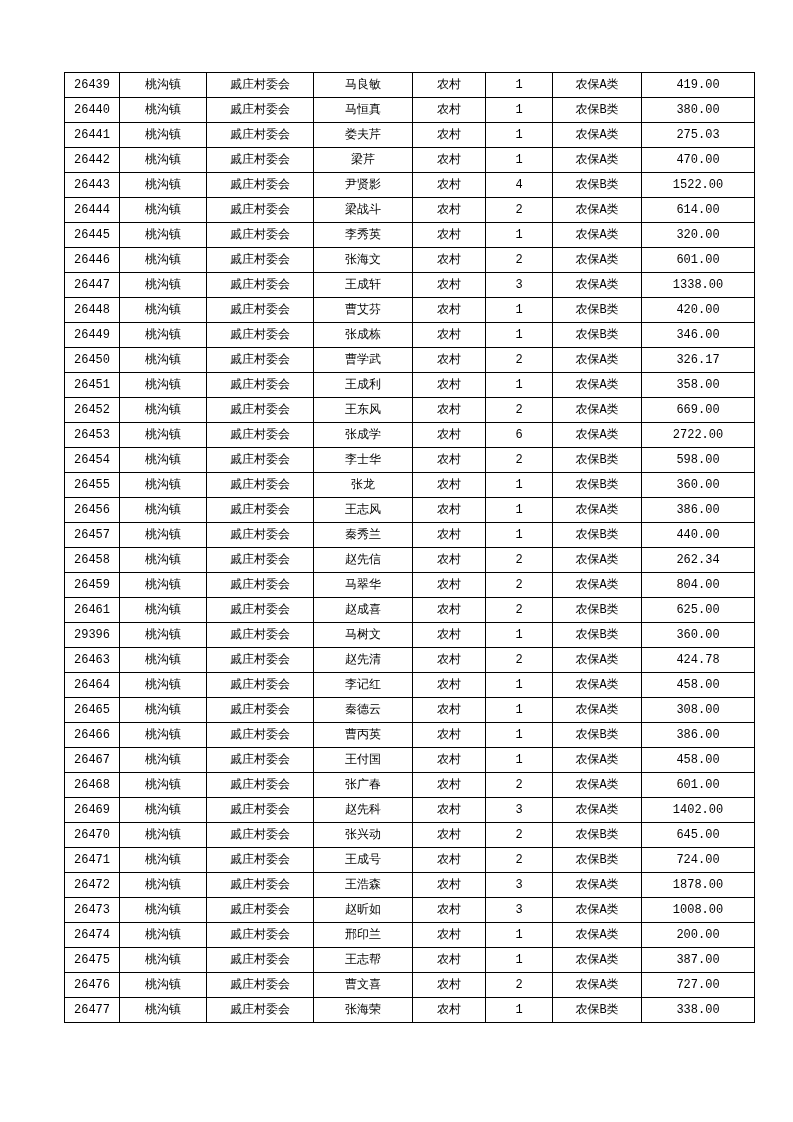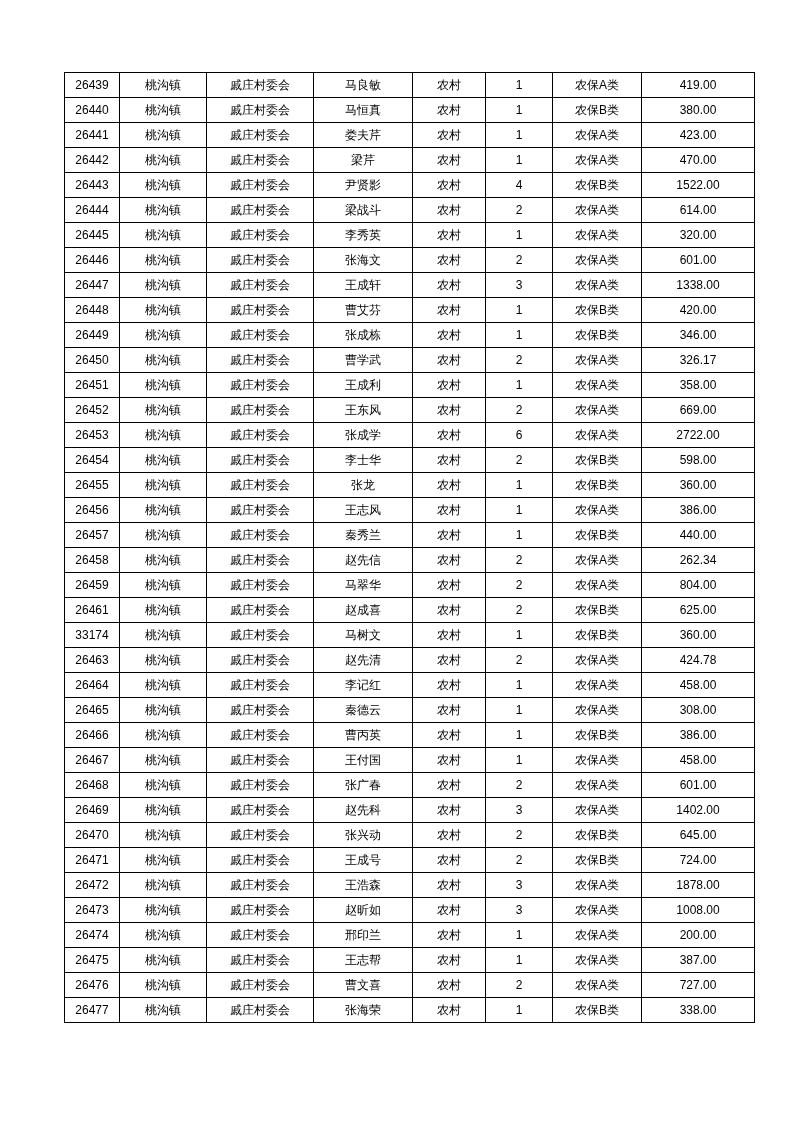--- a/index.html
+++ b/index.html
@@ -5,21 +5,21 @@
   html, body {
     margin: 0;
     padding: 0;
     background: #ffffff;
   }
   .page {
     position: relative;
     width: 793px;
     height: 1122px;
     background: #ffffff;
-    font-family: Liberation Sans, sans-serif;
+    font-family: Liberation Mono, monospace;
     color: #000000;
     overflow: hidden;
   }
   table.records {
     position: absolute;
     left: 64px;
     top: 72px;
     border-collapse: collapse;
     table-layout: fixed;
   }
@@ -69,21 +69,21 @@
           <td class="col-7">380.00</td>
         </tr>
         <tr>
           <td class="col-0">26441</td>
           <td class="col-1">桃沟镇</td>
           <td class="col-2">戚庄村委会</td>
           <td class="col-3">娄夫芹</td>
           <td class="col-4">农村</td>
           <td class="col-5">1</td>
           <td class="col-6">农保A类</td>
-          <td class="col-7">423.00</td>
+          <td class="col-7">275.03</td>
         </tr>
         <tr>
           <td class="col-0">26442</td>
           <td class="col-1">桃沟镇</td>
           <td class="col-2">戚庄村委会</td>
           <td class="col-3">梁芹</td>
           <td class="col-4">农村</td>
           <td class="col-5">1</td>
           <td class="col-6">农保A类</td>
           <td class="col-7">470.00</td>
@@ -262,21 +262,21 @@
           <td class="col-0">26461</td>
           <td class="col-1">桃沟镇</td>
           <td class="col-2">戚庄村委会</td>
           <td class="col-3">赵成喜</td>
           <td class="col-4">农村</td>
           <td class="col-5">2</td>
           <td class="col-6">农保B类</td>
           <td class="col-7">625.00</td>
         </tr>
         <tr>
-          <td class="col-0">33174</td>
+          <td class="col-0">29396</td>
           <td class="col-1">桃沟镇</td>
           <td class="col-2">戚庄村委会</td>
           <td class="col-3">马树文</td>
           <td class="col-4">农村</td>
           <td class="col-5">1</td>
           <td class="col-6">农保B类</td>
           <td class="col-7">360.00</td>
         </tr>
         <tr>
           <td class="col-0">26463</td>

